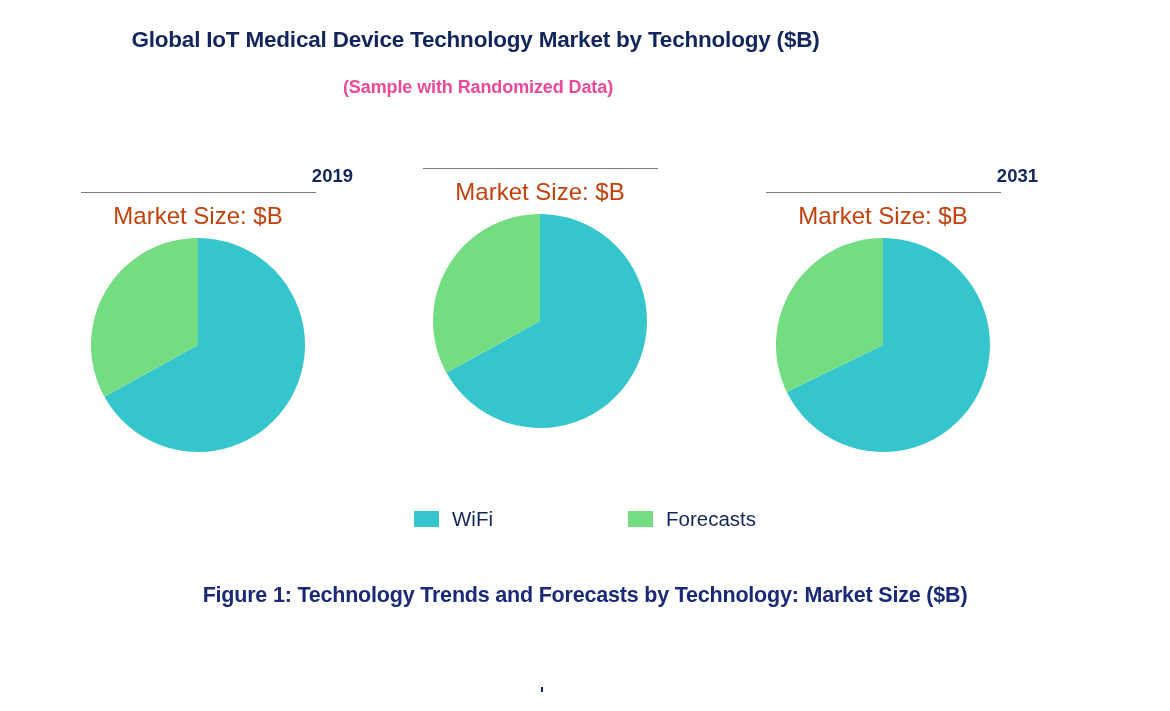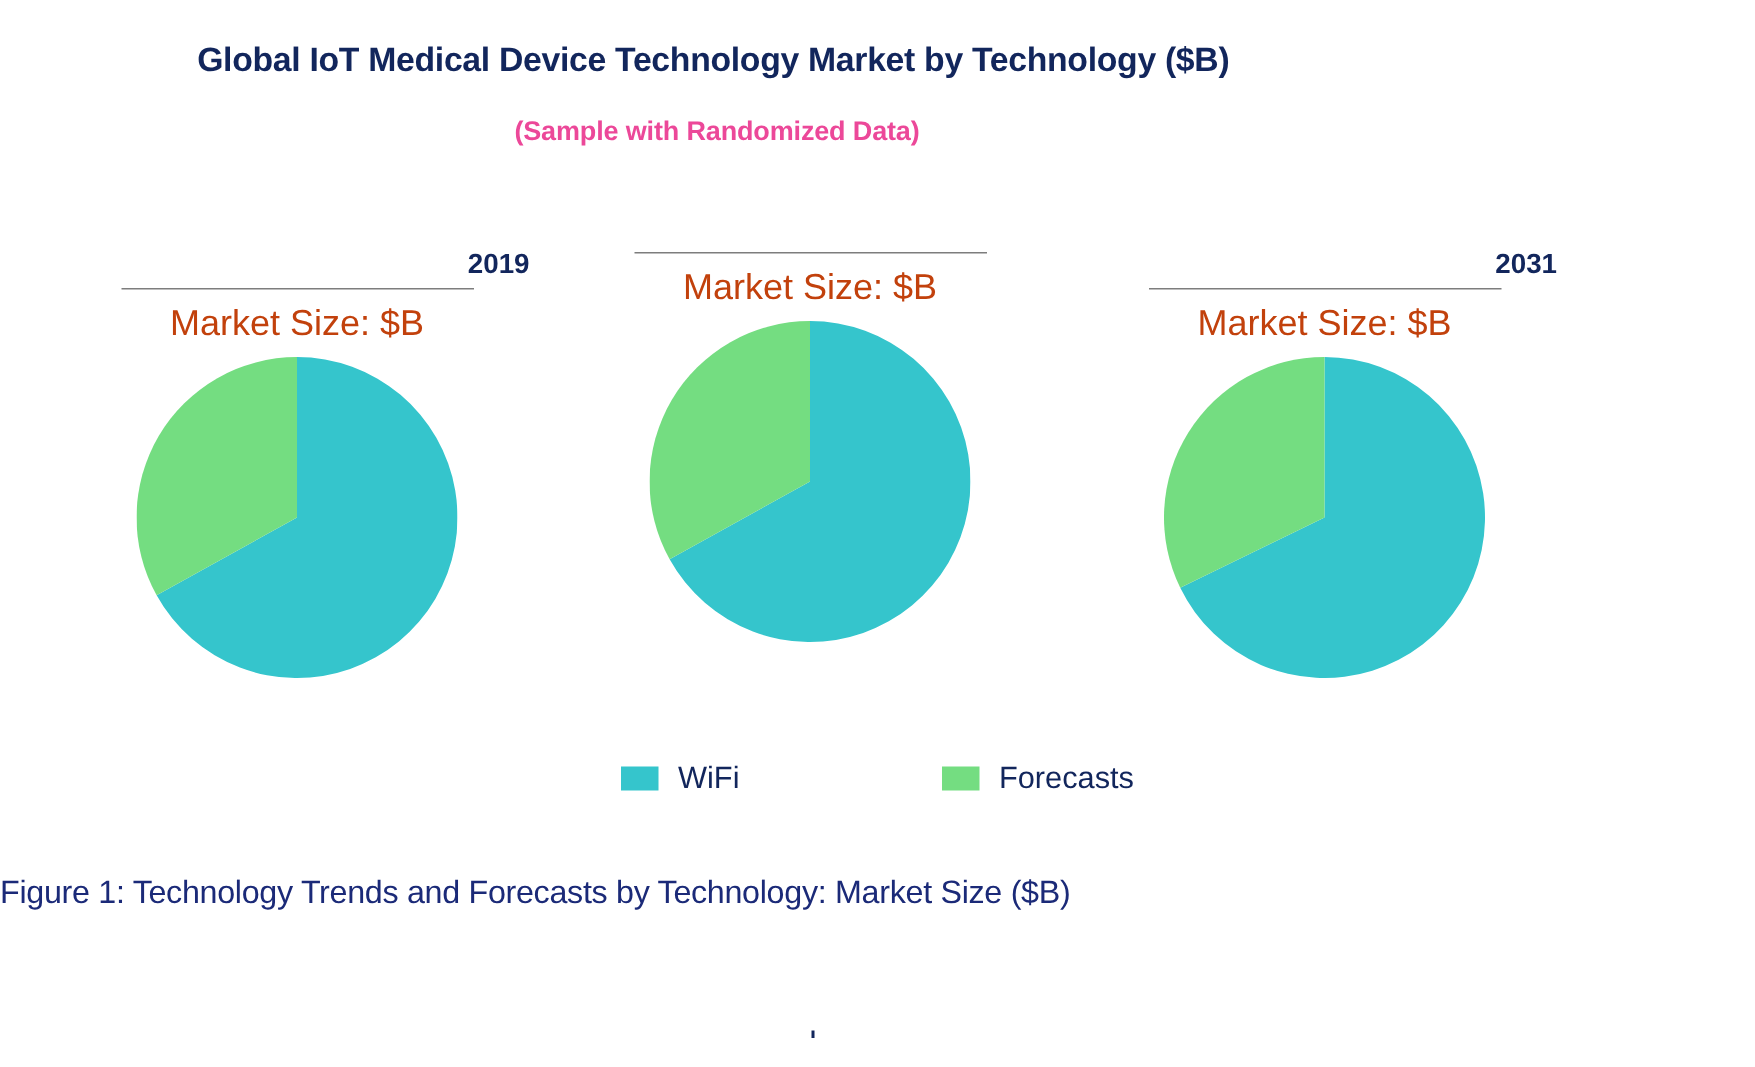--- a/index.html
+++ b/index.html
@@ -121,25 +121,26 @@
     line-height: 22px;
     white-space: nowrap;
   }
 
   
   .caption {
     position: absolute;
     top: 583px;
     left: 0;
     width: 1170px;
-    text-align: left;
+    text-align: center;
     font-size: 21.5px;
     color: #1b2a78;
     letter-spacing: -0.2px;
     white-space: nowrap;
+    font-weight: bold;
   }
 
   
   .footer-dot {
     position: absolute;
     left: 541px;
     top: 687px;
     width: 2px;
     height: 5px;
     background: #12265c;

